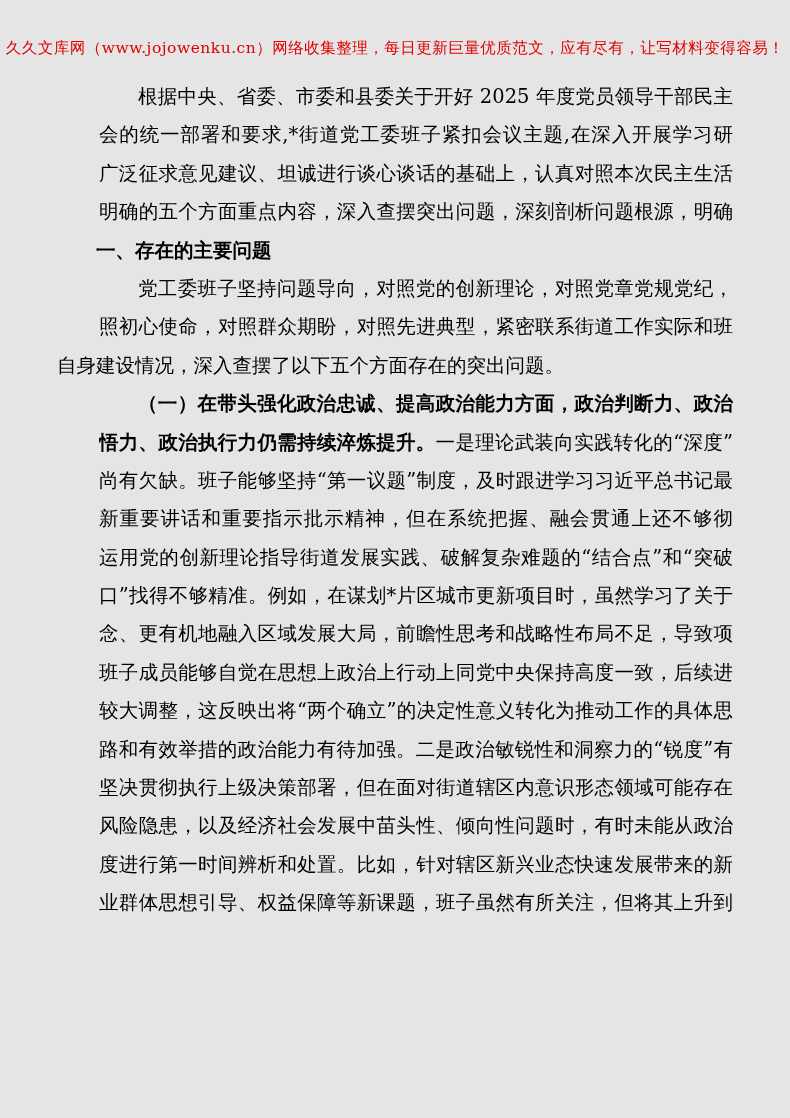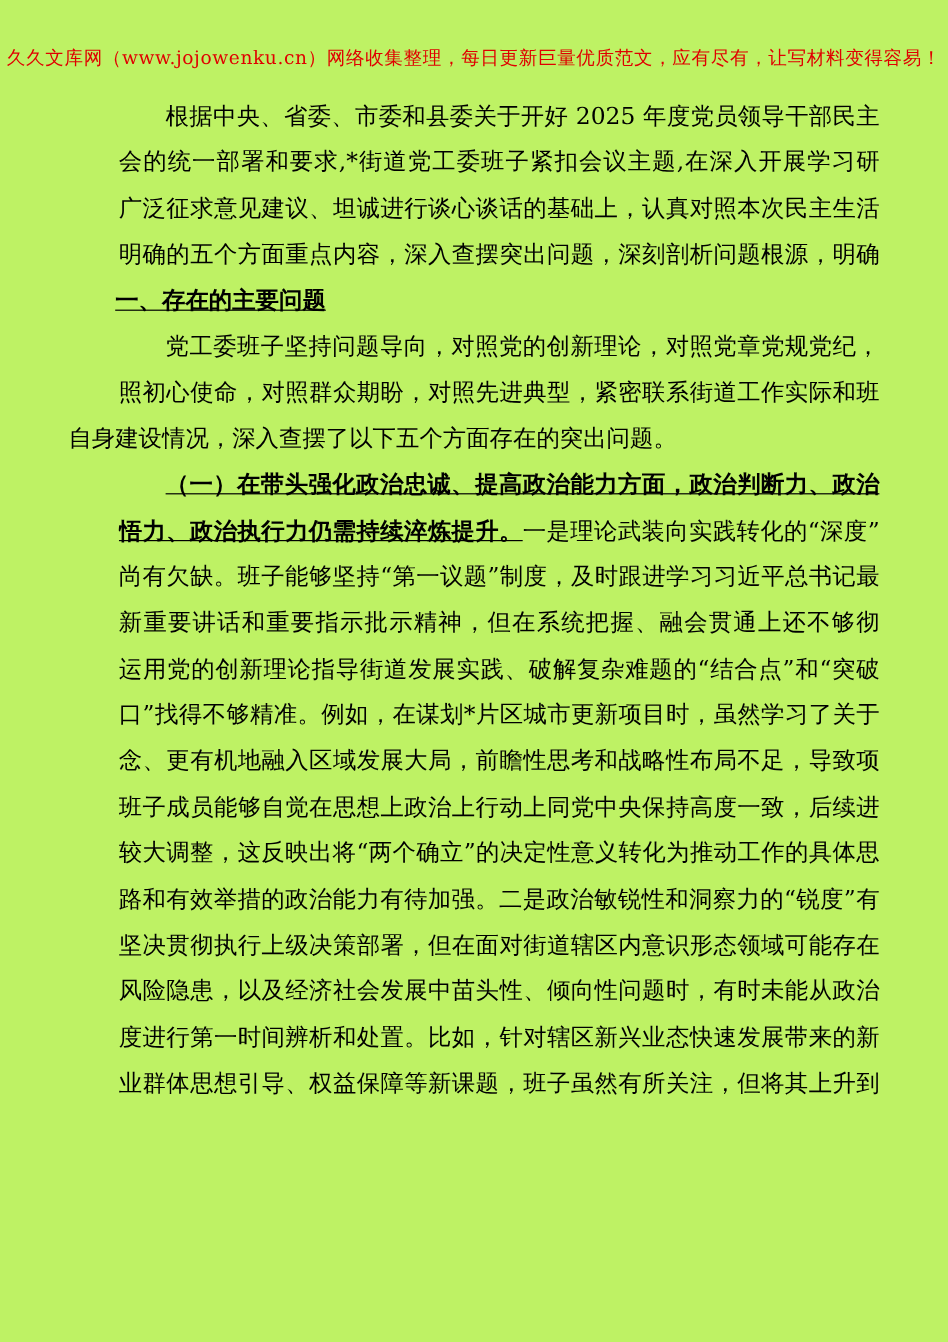--- a/index.html
+++ b/index.html
@@ -44,26 +44,26 @@
   .line.just {
     text-align: justify;
     text-align-last: justify;
     text-justify: inter-character;
     margin-left: 42px;
   }
   .line.indent {
     text-indent: 39px;
   }
   .seg { font-weight: normal; }
-  .seg.bold { font-weight: 700; text-decoration: underline; }
+  .seg.bold { font-weight: 700; }
 </style>
 </head>
 <body>
 
-<div class="page" style="background: #bef264; color: rgb(0, 0, 0);">
+<div class="page" style="background: #e5e5e5; color: rgb(0, 0, 0);">
   <div class="watermark" style="color: rgb(224, 0, 0);">久久文库网（www.jojowenku.cn）网络收集整理，每日更新巨量优质范文，应有尽有，让写材料变得容易！</div>
   <div class="content">
       <div class="line indent just"><span class="seg">根据中央、省委、市委和县委关于开好 2025 年度党员领导干部民主生活</span></div>
       <div class="line just"><span class="seg">会的统一部署和要求,*街道党工委班子紧扣会议主题,在深入开展学习研讨、</span></div>
       <div class="line just"><span class="seg">广泛征求意见建议、坦诚进行谈心谈话的基础上，认真对照本次民主生活会</span></div>
       <div class="line just"><span class="seg">明确的五个方面重点内容，深入查摆突出问题，深刻剖析问题根源，明确整</span></div>
       <div class="line indent"><span class="seg bold">一、存在的主要问题</span></div>
       <div class="line indent just"><span class="seg">党工委班子坚持问题导向，对照党的创新理论，对照党章党规党纪，对</span></div>
       <div class="line just"><span class="seg">照初心使命，对照群众期盼，对照先进典型，紧密联系街道工作实际和班子</span></div>
       <div class="line"><span class="seg">自身建设情况，深入查摆了以下五个方面存在的突出问题。</span></div>

